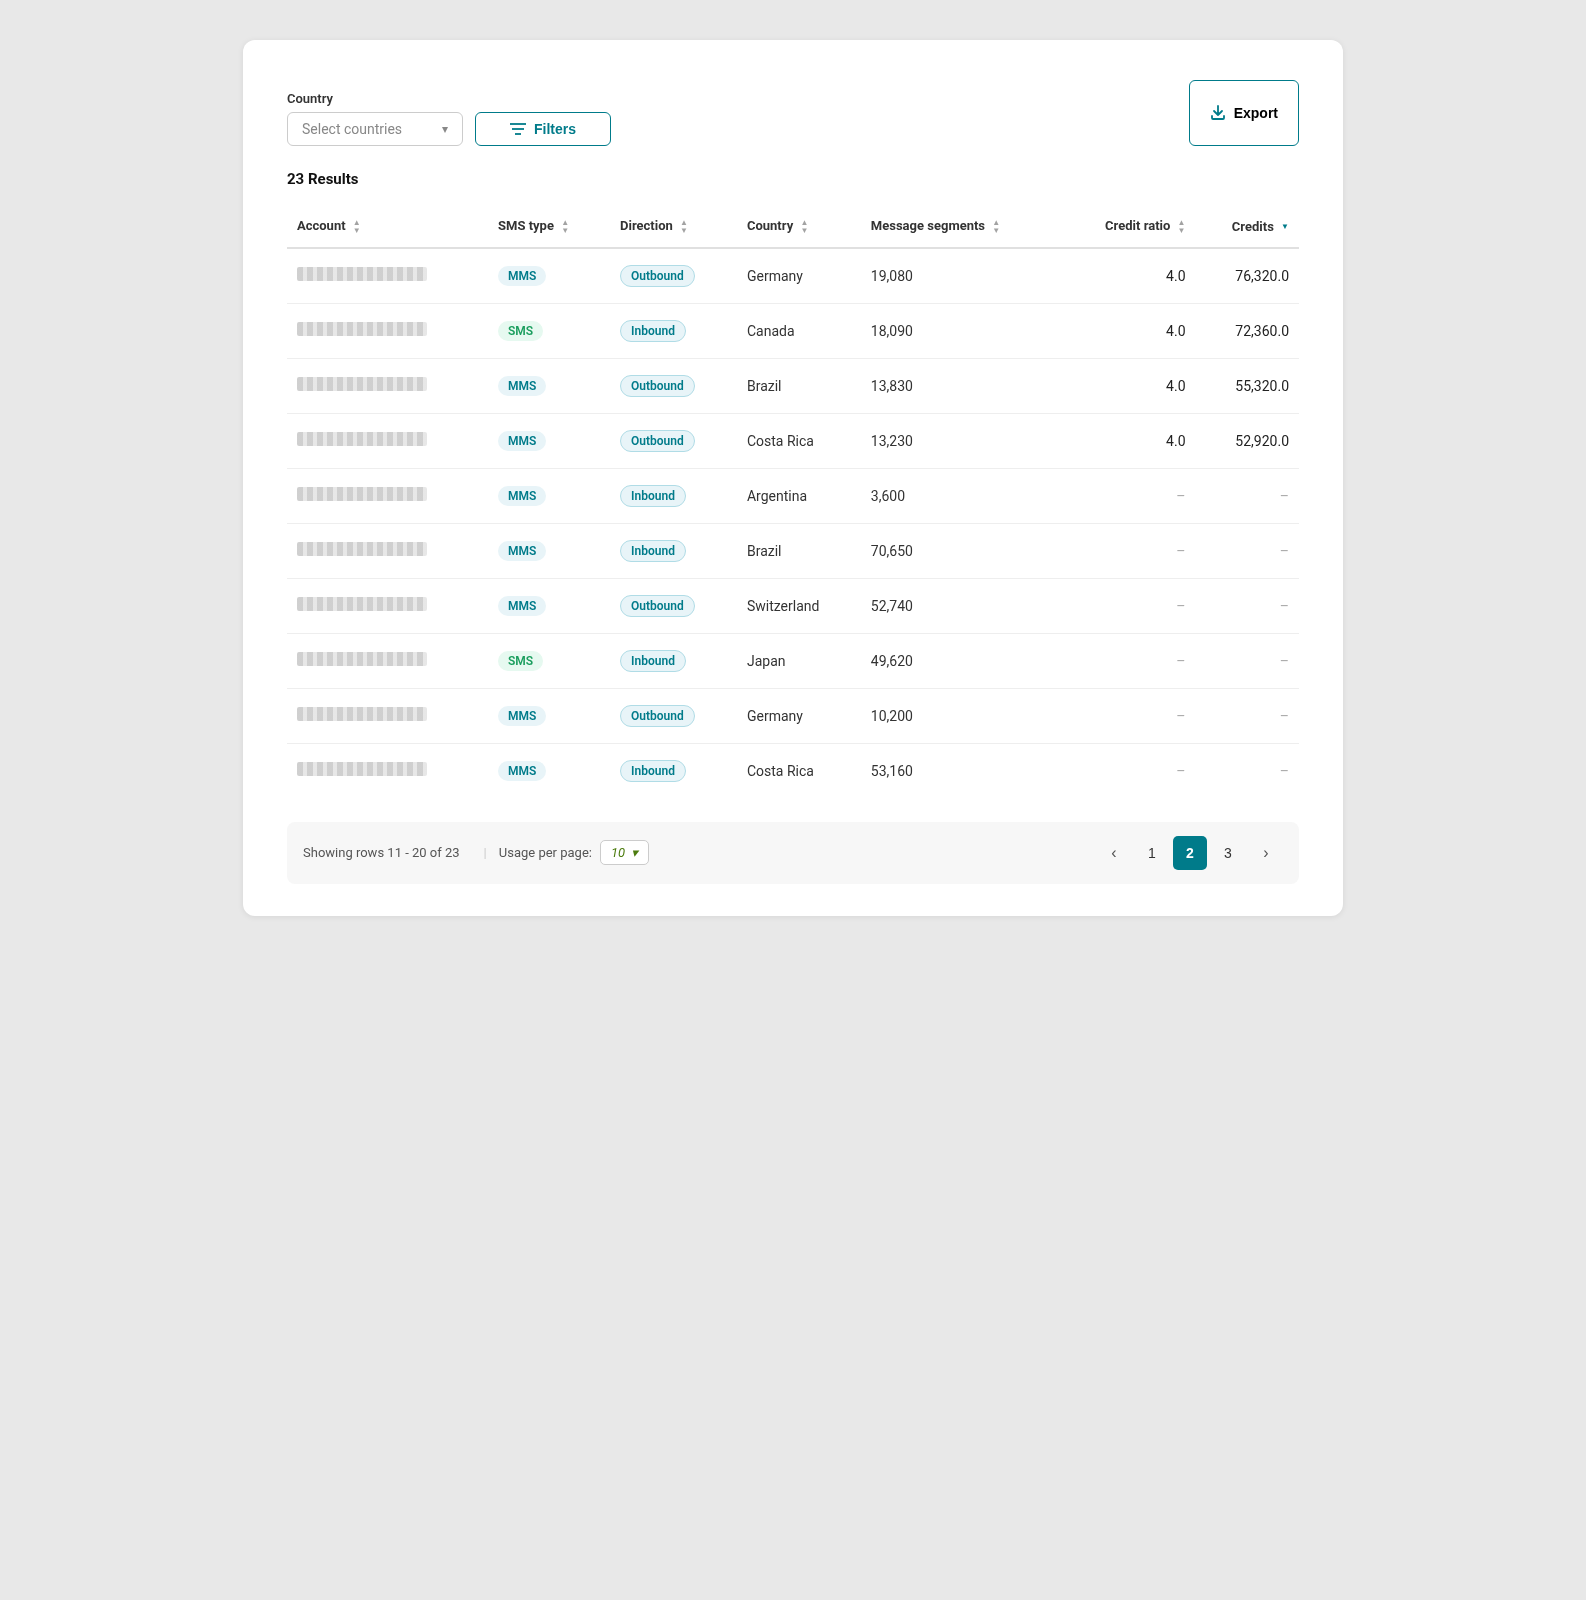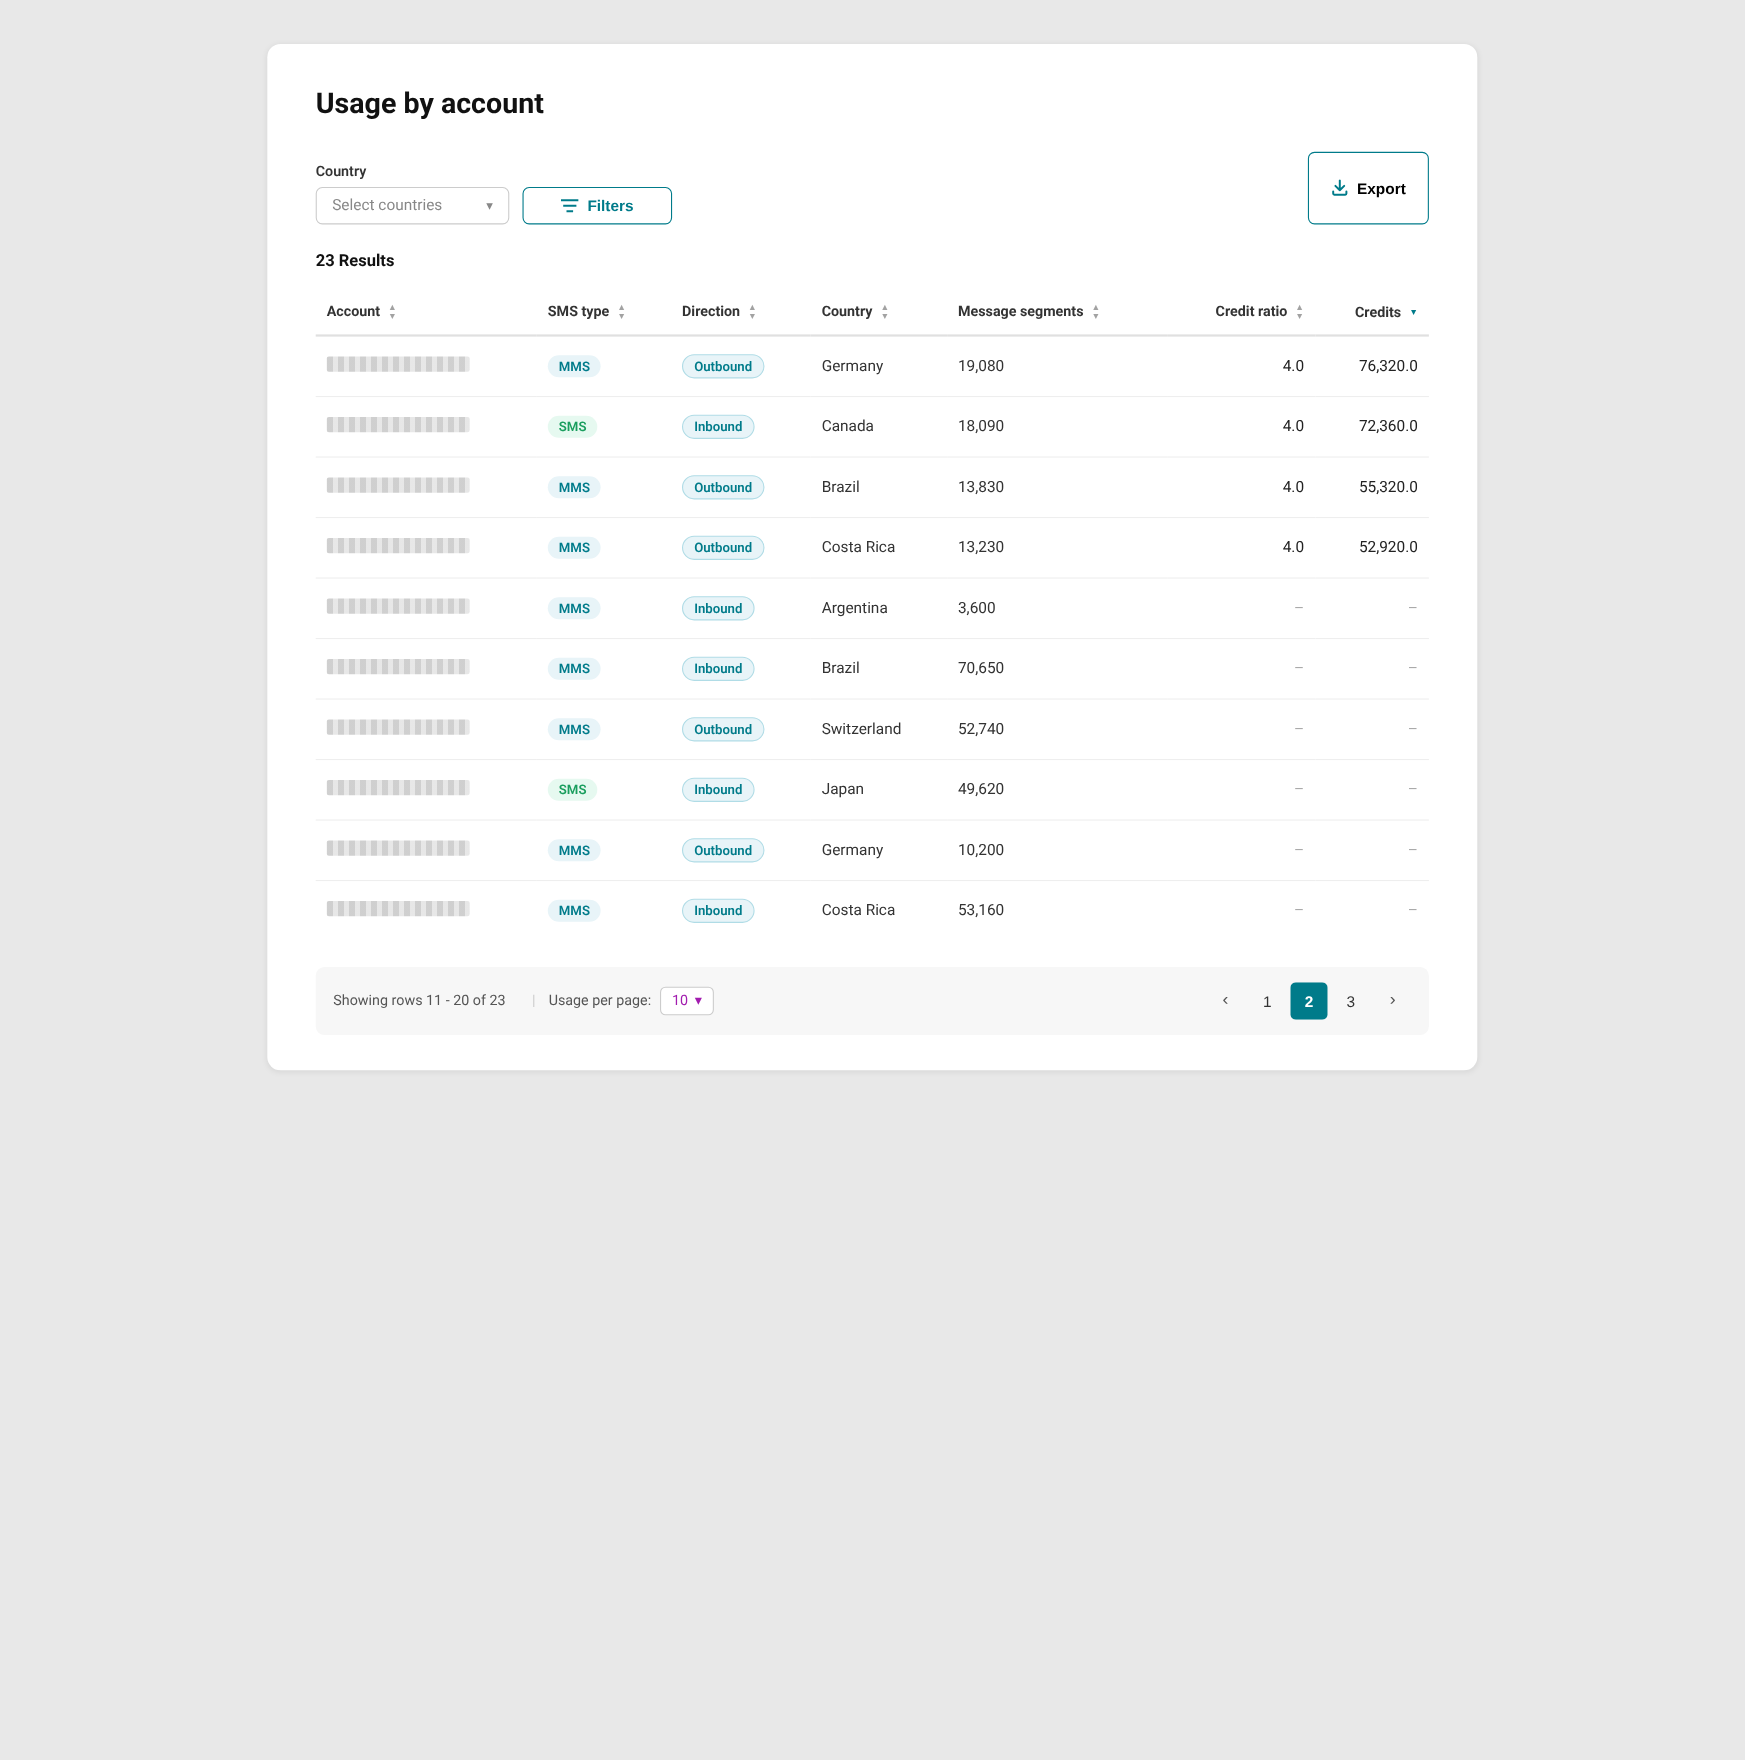--- a/index.html
+++ b/index.html
@@ -182,21 +182,22 @@
     .rows-select {
       display: flex;
       align-items: center;
       border: 1.5px solid #ccc;
       border-radius: 5px;
       padding: 4px 10px;
       gap: 6px;
       cursor: pointer;
       background: #fff;
       font-size: 13px;
-      color: #a21caf;
+      color: #4d7c0f;
+      font-style: italic;
     }
     .page-nav {
       display: flex;
       align-items: center;
       gap: 4px;
       margin-left: auto;
     }
     .page-btn {
       width: 34px;
       height: 34px;
@@ -214,21 +215,20 @@
       background: #007b8a;
       color: #fff;
       font-weight: 700;
     }
     .page-btn.nav { color: #555; font-size: 16px; }
   </style>
 </head>
 <body>
 
 <div class="card">
-  <h1 class="page-title">Usage by account</h1>
 
   <div class="filters-row">
     <div class="country-filter-group">
       <span class="filter-label">Country</span>
       <div class="select-dropdown">
         <span>Select countries</span>
         <span class="chevron-down">▾</span>
       </div>
     </div>
     <button class="filters-btn">

